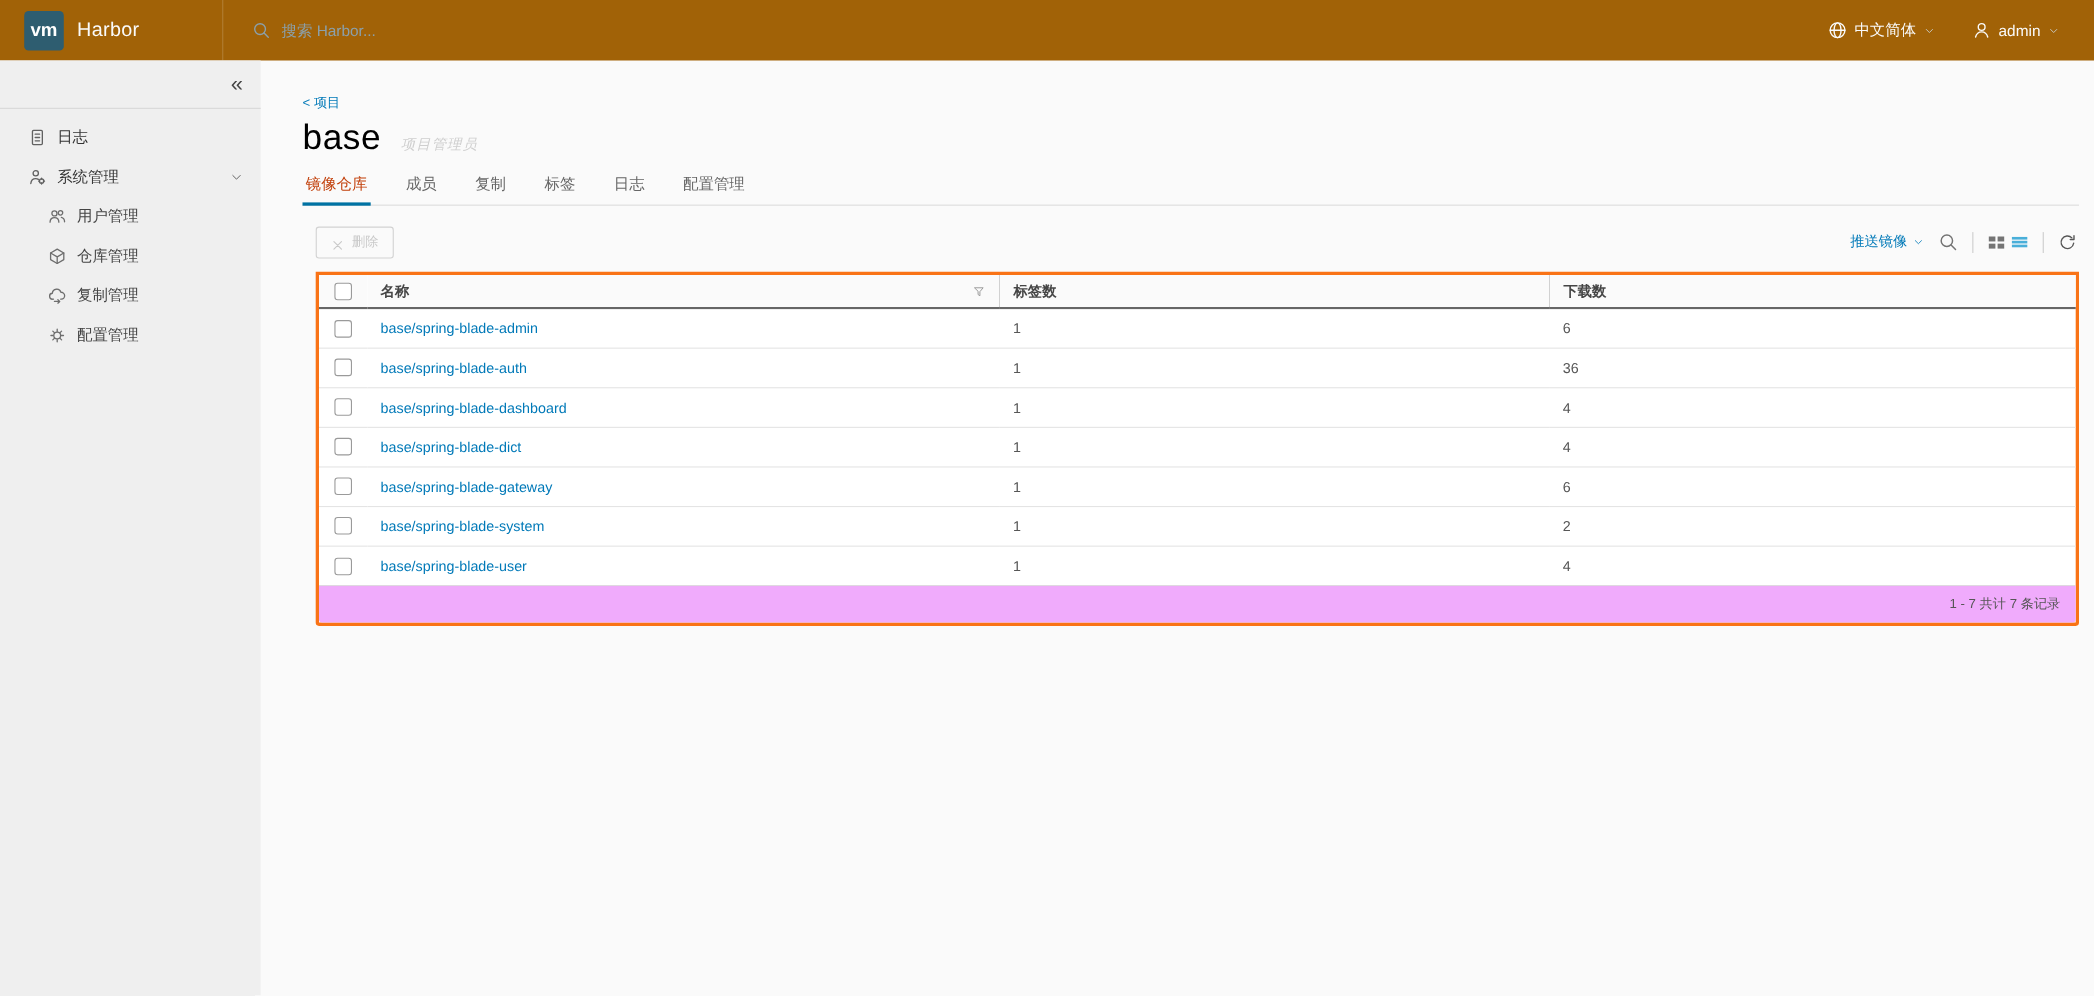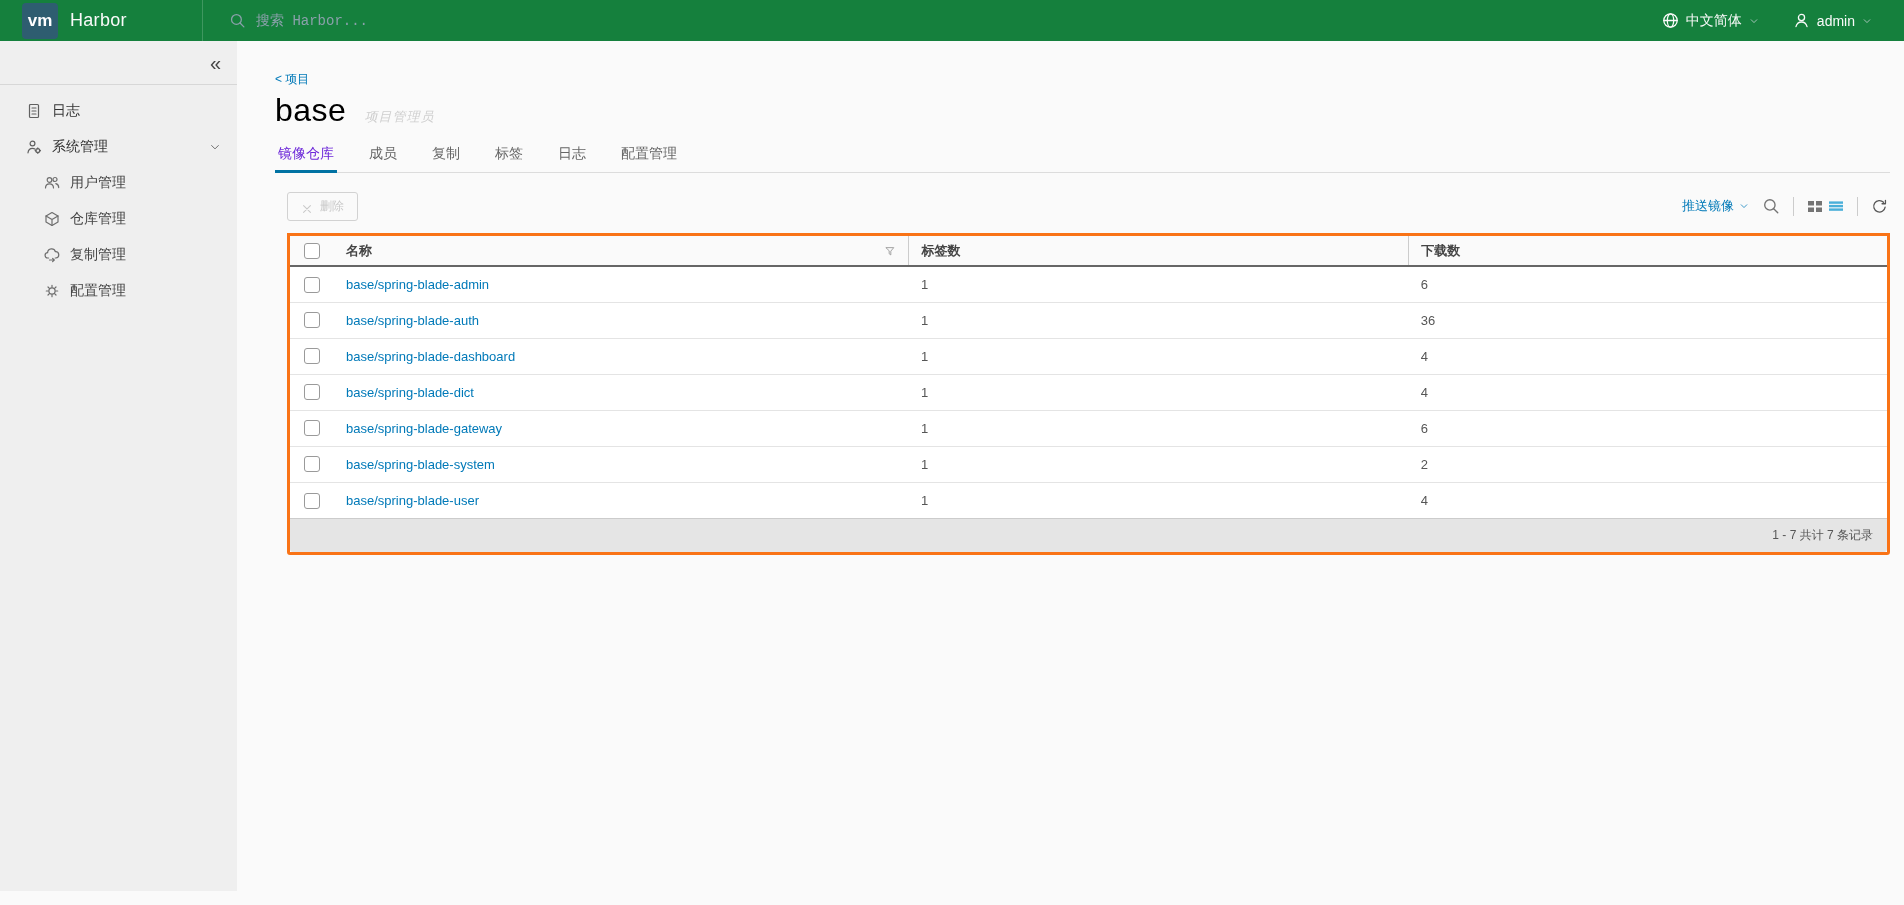--- a/index.html
+++ b/index.html
@@ -1,24 +1,24 @@
 <!DOCTYPE html>
 <html><head>
 <meta charset="utf-8">
 <style>
   * { margin:0; padding:0; box-sizing:border-box; }
   html,body { width:1904px; height:905px; overflow:hidden; }
   body { font-family:"Liberation Sans","DejaVu Sans",sans-serif; background:#fafafa; color:#333; }
 
   
-  .header { height:41px; background:#15803d; display:flex; align-items:stretch; color:#fafafa; }
+  .header { height:55px; background:#a16207; display:flex; align-items:stretch; color:#fafafa; }
   .branding { width:202px; display:flex; align-items:center; padding-left:22px; flex-shrink:0; }
   .logo-box { width:36px; height:36px; background:#2e5d70; border-radius:4px; display:flex; align-items:center; justify-content:center; font-weight:bold; font-size:17px; color:#fff; }
   .app-name { font-size:18px; font-weight:400; margin-left:12px; letter-spacing:.3px; }
-  .hdr-search { flex:1; display:flex; align-items:center; border-left:1px solid rgba(255,255,255,.18); padding-left:26px;font-family:Liberation Mono, monospace; }
+  .hdr-search { flex:1; display:flex; align-items:center; border-left:1px solid rgba(255,255,255,.18); padding-left:26px; }
   .hdr-search svg { stroke:#8ba0ab; }
   .hdr-search input { background:transparent; border:none; outline:none; color:#fafafa; font-size:14px; margin-left:10px; width:300px; font-family:inherit; }
   .hdr-search input::placeholder { color:#8ba0ab; }
   .hdr-actions { display:flex; align-items:center; gap:34px; padding-right:32px; }
   .hdr-action { display:flex; align-items:center; gap:7px; font-size:14px; cursor:pointer; }
   .hdr-action svg { stroke:#fafafa; }
   .chev { display:inline-block; }
   .chev svg { stroke:#cfd8dc; }
 
   
@@ -41,21 +41,21 @@
   .nav-sub .lbl { margin-left:10px; }
 
   
   .main { flex:1; padding:30px 14px 0 38px; overflow:hidden; }
   .breadcrumb { font-size:12px; color:#0079b8; cursor:pointer; width:fit-content; }
   .title-row { margin-top:4px; display:flex; align-items:baseline; }
   .page-title { font-size:32px; font-weight:300; color:#000; letter-spacing:.5px; }
   .role-badge { font-size:13px; font-style:italic; color:#cfcfcf; margin-left:18px; letter-spacing:1px; }
   .tabs { margin-top:16px; display:flex; border-bottom:1px solid #dcdcdc; }
   .tab { font-size:14px; color:#666; padding:0 3px 7px 3px; margin-right:29px; cursor:pointer; border-bottom:3px solid transparent; margin-bottom:-1px; }
-  .tab.active { color:#6d28d9; border-bottom-color:#0072a3; }
+  .tab.active { color:#c2410c; border-bottom-color:#0072a3; }
 
   
   .toolbar { margin:18px 0 0 12px; display:flex; align-items:center; height:30px; }
   .btn-delete { display:flex; align-items:flex-end; gap:7px; border:1px solid #d2d2d2; border-radius:3px; background:transparent; color:#c9c9c9; font-size:12px; padding:5px 13px; font-family:inherit; cursor:default; }
   .btn-delete svg { stroke:#c9c9c9; }
   .toolbar-right { margin-left:auto; display:flex; align-items:center; gap:13px; padding-right:2px; }
   .push-image { display:flex; align-items:center; gap:5px; color:#0079b8; font-size:13px; cursor:pointer; }
   .push-image svg { stroke:#0079b8; }
   .tool-icon { display:flex; align-items:center; cursor:pointer; }
   .vdiv { width:1px; height:19px; background:#cccccc; }
@@ -68,21 +68,21 @@
   thead th { background:#fafafa; height:30px; border-bottom:2px solid #666; font-size:13px; font-weight:600; color:#454545; text-align:left; padding:0 12px; position:relative; }
   thead th.sep { border-left:1px solid #ccc; }
   th .th-inner { display:flex; align-items:center; }
   th .filter { margin-left:auto; display:flex; align-items:center; cursor:pointer; }
   th .filter svg { stroke:#9a9a9a; }
   tbody td { height:36px; border-top:1px solid #e4e4e4; font-size:13px; color:#565656; padding:0 12px; }
   tbody tr:first-child td { border-top:none; }
   td.sel, th.sel { text-align:center; padding:0; }
   .cbx { width:16px; height:16px; border:1px solid #9a9a9a; border-radius:3px; background:#fff; display:inline-block; vertical-align:middle; cursor:pointer; }
   a.repo-link { color:#0079b8; text-decoration:none; cursor:pointer; }
-  .grid-footer { height:34px; border-top:1px solid #ccc; display:flex; align-items:center; justify-content:flex-end; padding-right:14px; font-size:12px; color:#565656; background:#e5e5e5; border-radius:0 0 3px 3px; }
+  .grid-footer { height:34px; border-top:1px solid #ccc; display:flex; align-items:center; justify-content:flex-end; padding-right:14px; font-size:12px; color:#565656; background:#f0abfc; border-radius:0 0 3px 3px; }
 
   svg.ic { fill:none; stroke-width:1.2; stroke-linecap:round; stroke-linejoin:round; display:block; }
   svg.ic-fill { display:block; }
 </style>
 </head>
 <body>
 
 <div class="header">
   <div class="branding">
     <div class="logo-box">vm</div>

